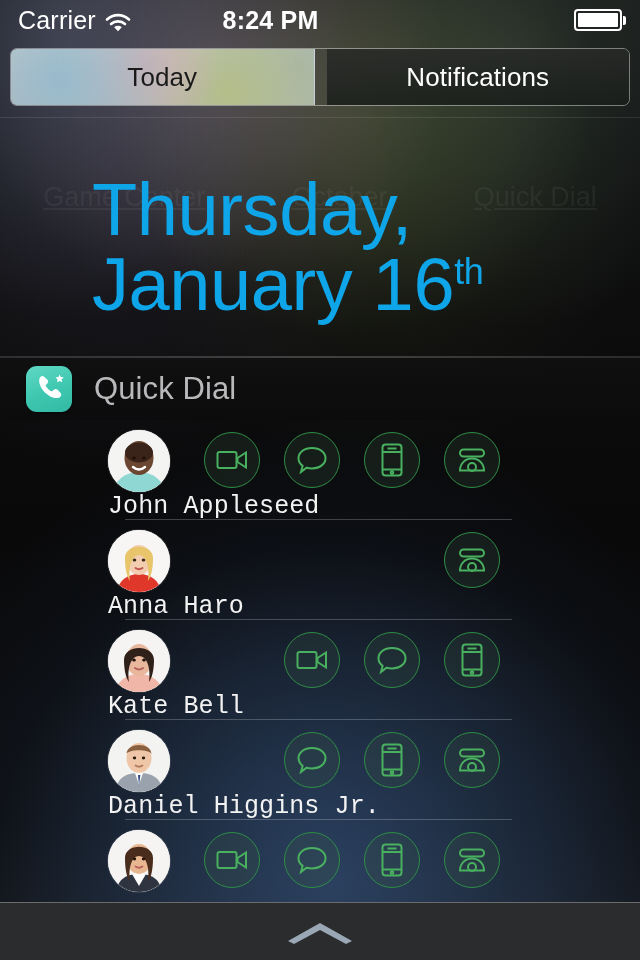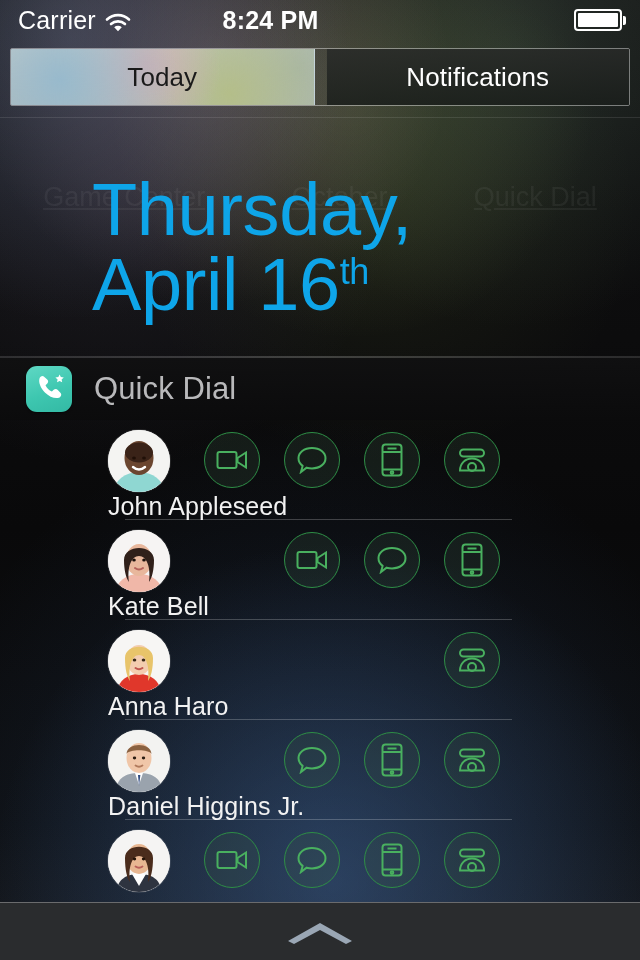--- a/index.html
+++ b/index.html
@@ -47,21 +47,21 @@
     padding:2px; display:flex; align-items:center;
   }
   .batt-fill { height:100%; width:100%; background:#fff; border-radius:1px; }
   .batt-cap { width:3px; height:9px; background:#fff; border-radius:0 2px 2px 0; margin-left:1.5px; }
 
   
   #segwrap { position:absolute; top:48px; left:10px; width:620px; height:58px; z-index:18; }
   #segment {
     width:100%; height:100%;
     border:1px solid rgba(255,255,255,0.42);
-    border-radius:2px; overflow:hidden;
+    border-radius:7px; overflow:hidden;
     display:flex;
     gap:12px;
   }
   .seg {
     flex:1; display:flex; align-items:center; justify-content:center;
     font-size:26px; letter-spacing:.1px;
   }
   .seg.sel {
     color:#1a1a1a;
     background:
@@ -114,21 +114,21 @@
     width:46px; height:46px; margin-left:26px;
     border-radius:11px; position:relative; flex:none;
     background:linear-gradient(160deg,#5fd8c4 0%, #3ec7b0 55%, #33b9a4 100%);
     box-shadow:0 1px 2px rgba(0,0,0,0.55);
   }
   #widget-title {
     margin-left:22px; color:#b9b9bb; font-size:31px; font-weight:400; letter-spacing:.1px;
   }
 
   
-  #list { position:absolute; top:420px; left:0; width:512px; height:480px; z-index:6; }
+  #list { position:absolute; top:420px; left:0; width:512px; height:480px; z-index:6;font-family:Liberation Mono, monospace; }
   .row { position:relative; height:100px; }
   .avatar {
     position:absolute; left:108px; top:10px;
     width:62px; height:62px; border-radius:50%;
     overflow:hidden; background:#efefef;
     box-shadow:0 0 0 1px rgba(255,255,255,0.12);
   }
   .avatar svg { display:block; width:62px; height:62px; }
   .cname {
     position:absolute; left:108px; top:72px;
@@ -198,21 +198,21 @@
 
   <div id="ghost">
     <span>Game Center</span>
     <span>October</span>
     <span>Quick Dial</span>
   </div>
 
   <div id="dateblock">
     <div class="dateline">Thursday,</div>
     <div class="dateline">
-      <span>April 16</span><span class="ord">th</span>
+      <span>January 16</span><span class="ord">th</span>
     </div>
   </div>
   <div id="date-divider"></div>
 
   <div id="widget-header">
     <div id="app-icon">
       <svg width="46" height="46" viewBox="0 0 46 46">
         <path d="M13.5 12.5 c0.5 -2 3 -3.2 4.6 -1.8 l3.1 2.8 c1.3 1.2 1.2 2.9 .1 4 l-1.8 1.8 c1.2 2.7 3.6 5.1 6.4 6.3 l1.8 -1.8 c1.2 -1.2 2.9 -1.2 4.1 .1 l2.8 3.1 c1.4 1.6 .3 4.1 -1.7 4.7 c-4 1.2 -9.7 -1 -14 -5.3 c-4.3 -4.3 -6.6 -9.9 -5.4 -13.9 z" fill="#ffffff"></path>
         <path d="M33.6 8.4 l1.25 2.7 l2.95 .35 l-2.2 2.0 l .6 2.9 l-2.6 -1.45 l-2.6 1.45 l .6 -2.9 l -2.2 -2.0 l 2.95 -.35 z" fill="#ffffff"></path>
       </svg>
@@ -263,20 +263,45 @@
               <circle cx="16" cy="21" r="4"></circle>
             </svg>
         </div>
       </div>
       <div class="sep"></div>
     </div>
 
     <div class="row">
       <div class="avatar">
         <svg viewBox="0 0 62 62">
+          <rect width="62" height="62" fill="#f7f6f4"></rect>
+          <ellipse cx="31" cy="60" rx="21" ry="16" fill="#e0372b"></ellipse>
+          <ellipse cx="31" cy="30" rx="12.5" ry="15" fill="#f3cdb0"></ellipse>
+          <path d="M17 28 C17 13 45 13 45 28 C45 39 43 47 40 51 C42 36 38 25 31 25 C24 25 20 36 22 51 C19 47 17 39 17 28 Z" fill="#e8c46a"></path>
+          <ellipse cx="26.5" cy="30" rx="1.8" ry="1.5" fill="#3a2a18"></ellipse>
+          <ellipse cx="35.5" cy="30" rx="1.8" ry="1.5" fill="#3a2a18"></ellipse>
+          <path d="M27.5 38 q3.5 2.5 7 0" stroke="#c0564f" stroke-width="2" fill="none" stroke-linecap="round"></path>
+        </svg>
+      </div>
+      <div class="cname">Anna Haro</div>
+      <div class="actions">
+        <div class="act">
+          <svg width="32" height="28" viewBox="0 0 32 28">
+              <path d="M7.5 3.5 h17 a3.5 3.5 0 0 1 0 7 h-17 a3.5 3.5 0 0 1 0 -7 z"></path>
+              <path d="M4 24.5 C4 17.5 9.2 12.5 16 12.5 C22.8 12.5 28 17.5 28 24.5 Z"></path>
+              <circle cx="16" cy="21" r="4"></circle>
+            </svg>
+        </div>
+      </div>
+      <div class="sep"></div>
+    </div>
+
+    <div class="row">
+      <div class="avatar">
+        <svg viewBox="0 0 62 62">
           <rect width="62" height="62" fill="#f6f4f3"></rect>
           <ellipse cx="31" cy="62" rx="23" ry="18" fill="#f0b7a8"></ellipse>
           <ellipse cx="31" cy="30" rx="13" ry="16" fill="#e8b79c"></ellipse>
           <path d="M16 30 C16 14 46 14 46 30 C46 40 44 48 41 52 C43 38 39 26 31 26 C23 26 19 38 21 52 C18 48 16 40 16 30 Z" fill="#30201a"></path>
           <ellipse cx="26" cy="30" rx="1.8" ry="1.5" fill="#1a0f0a"></ellipse>
           <ellipse cx="36" cy="30" rx="1.8" ry="1.5" fill="#1a0f0a"></ellipse>
           <path d="M27 38 q4 3 8 0" stroke="#b5615a" stroke-width="2" fill="none" stroke-linecap="round"></path>
         </svg>
       </div>
       <div class="cname">Kate Bell</div>
@@ -292,45 +317,20 @@
               <path d="M15 2 C23 2 28.5 6.6 28.5 12.2 C28.5 17.8 23 22.4 15 22.4 C13 22.4 11.2 22.1 9.6 21.7 L4 26 L5.6 19.9 C3.1 17.9 1.5 15.2 1.5 12.2 C1.5 6.6 7 2 15 2 Z"></path>
             </svg>
         </div>
         <div class="act">
           <svg width="22" height="34" viewBox="0 0 22 34">
               <rect x="1.5" y="1.5" width="19" height="31" rx="3"></rect>
               <line x1="6.5" y1="5.5" x2="15.5" y2="5.5"></line>
               <line x1="1.5" y1="9" x2="20.5" y2="9"></line>
               <line x1="1.5" y1="26.5" x2="20.5" y2="26.5"></line>
               <circle cx="11" cy="29.6" r="1.3"></circle>
-            </svg>
-        </div>
-      </div>
-      <div class="sep"></div>
-    </div>
-
-    <div class="row">
-      <div class="avatar">
-        <svg viewBox="0 0 62 62">
-          <rect width="62" height="62" fill="#f7f6f4"></rect>
-          <ellipse cx="31" cy="60" rx="21" ry="16" fill="#e0372b"></ellipse>
-          <ellipse cx="31" cy="30" rx="12.5" ry="15" fill="#f3cdb0"></ellipse>
-          <path d="M17 28 C17 13 45 13 45 28 C45 39 43 47 40 51 C42 36 38 25 31 25 C24 25 20 36 22 51 C19 47 17 39 17 28 Z" fill="#e8c46a"></path>
-          <ellipse cx="26.5" cy="30" rx="1.8" ry="1.5" fill="#3a2a18"></ellipse>
-          <ellipse cx="35.5" cy="30" rx="1.8" ry="1.5" fill="#3a2a18"></ellipse>
-          <path d="M27.5 38 q3.5 2.5 7 0" stroke="#c0564f" stroke-width="2" fill="none" stroke-linecap="round"></path>
-        </svg>
-      </div>
-      <div class="cname">Anna Haro</div>
-      <div class="actions">
-        <div class="act">
-          <svg width="32" height="28" viewBox="0 0 32 28">
-              <path d="M7.5 3.5 h17 a3.5 3.5 0 0 1 0 7 h-17 a3.5 3.5 0 0 1 0 -7 z"></path>
-              <path d="M4 24.5 C4 17.5 9.2 12.5 16 12.5 C22.8 12.5 28 17.5 28 24.5 Z"></path>
-              <circle cx="16" cy="21" r="4"></circle>
             </svg>
         </div>
       </div>
       <div class="sep"></div>
     </div>
 
     <div class="row">
       <div class="avatar">
         <svg viewBox="0 0 62 62">
           <rect width="62" height="62" fill="#f3f3f1"></rect>

